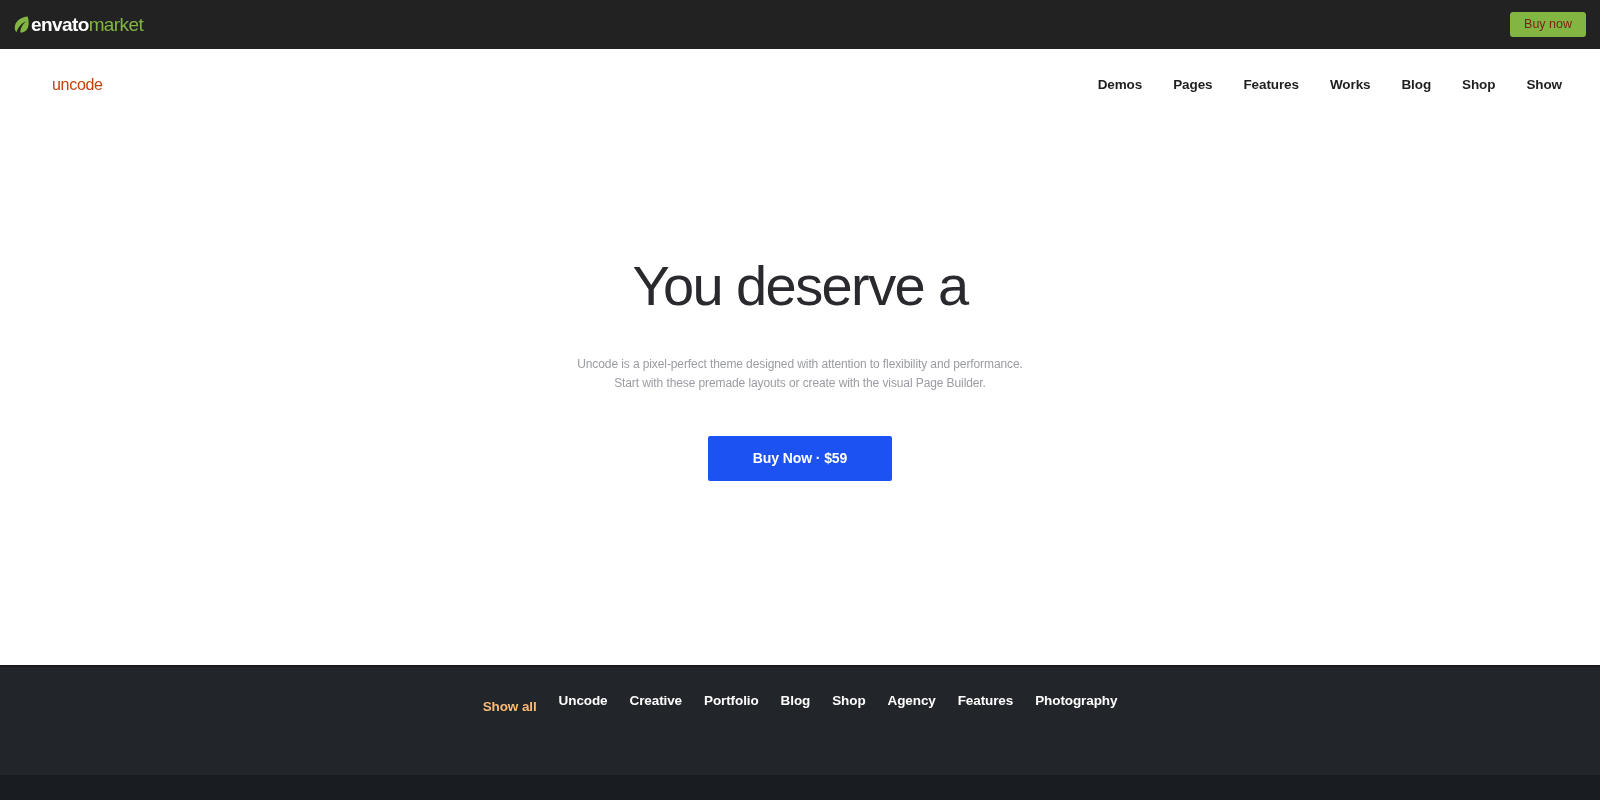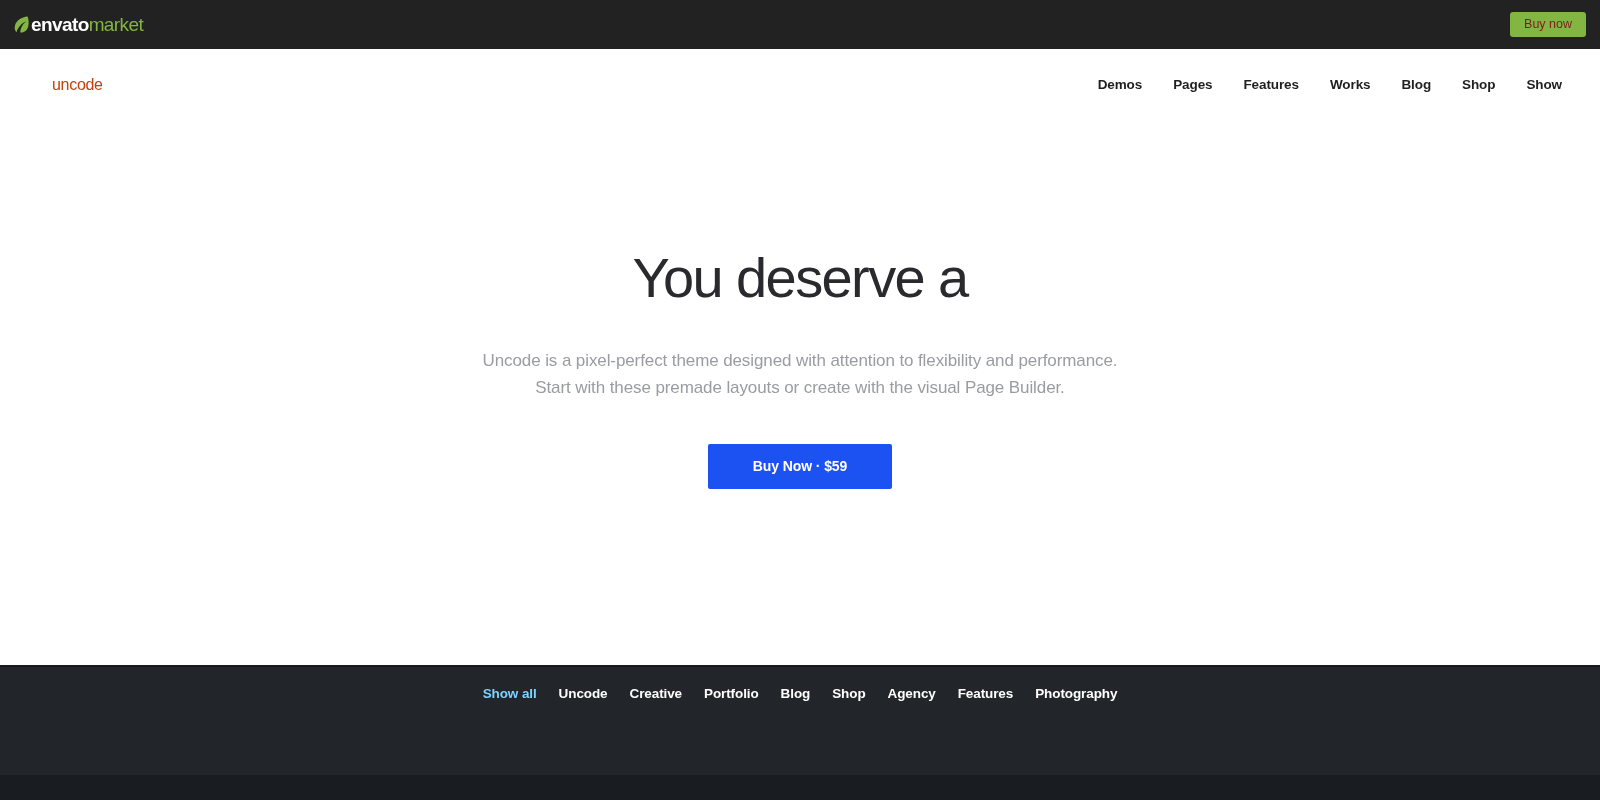--- a/index.html
+++ b/index.html
@@ -133,21 +133,21 @@
     line-height: 1.17;
     letter-spacing: -1.6px;
     max-width: 900px;
     margin-top: 18px;
   }
 
   .hero-title .line { display: block; }
 
   .hero-sub {
     margin-top: 36px;
-    font-size: 17px;
+    font-size: 12px;
     color: #9a9ca1;
     line-height: 1.62;
     font-weight: normal;
     letter-spacing: -0.1px;
   }
   .hero-sub .line { display: block; }
 
   .hero-cta {
     margin-top: 42px;
     display: inline-block;
@@ -189,21 +189,22 @@
     font-size: 13.5px;
     font-weight: bold;
     color: #ffffff;
     cursor: pointer;
     white-space: nowrap;
     letter-spacing: -0.1px;
     line-height: 1;
   }
 
   .filter-item.is-muted {
-    color: #7dd3fc;
+    color: #fdba74;
+    margin-top: 13px;
   }
 
   .bottom-strip {
     flex: 0 0 auto;
     height: 25px;
     background: #191c20;
   }
 </style>
 </head>
 <body>

